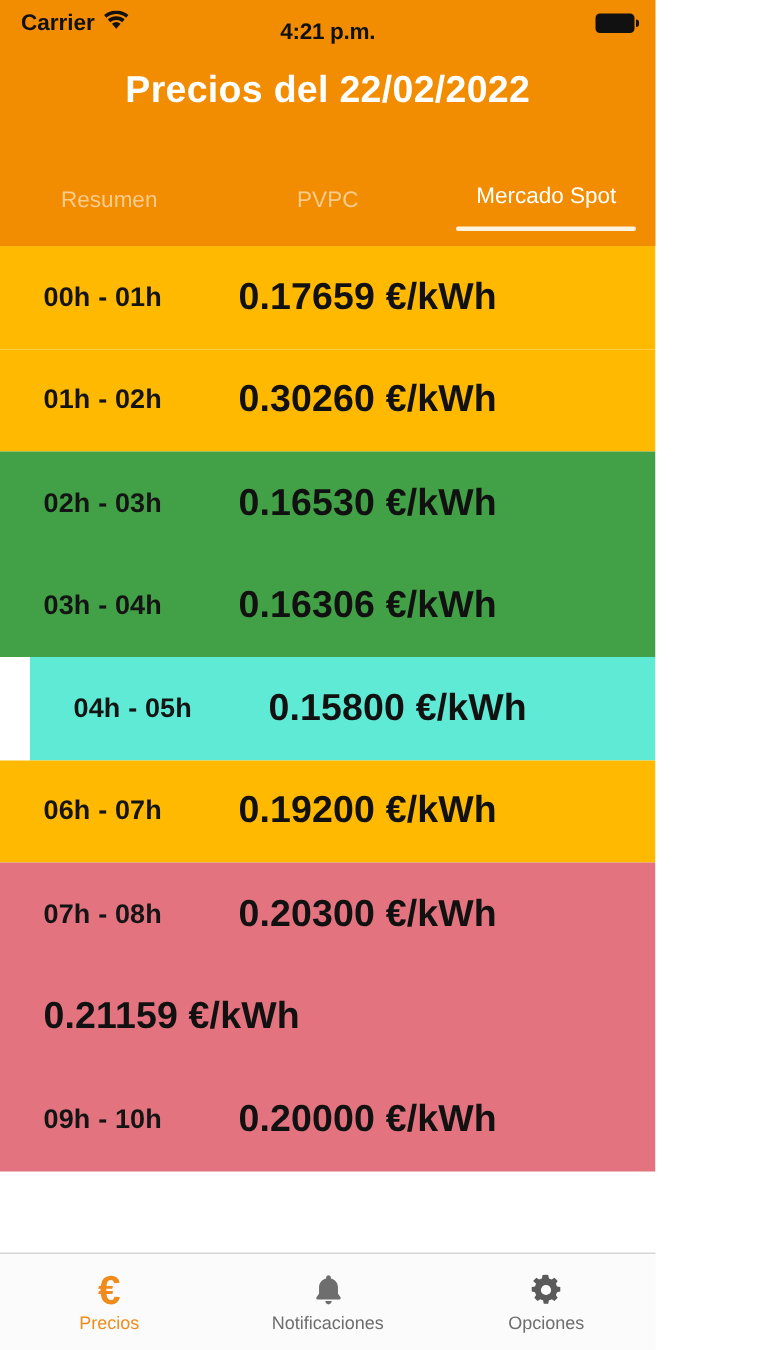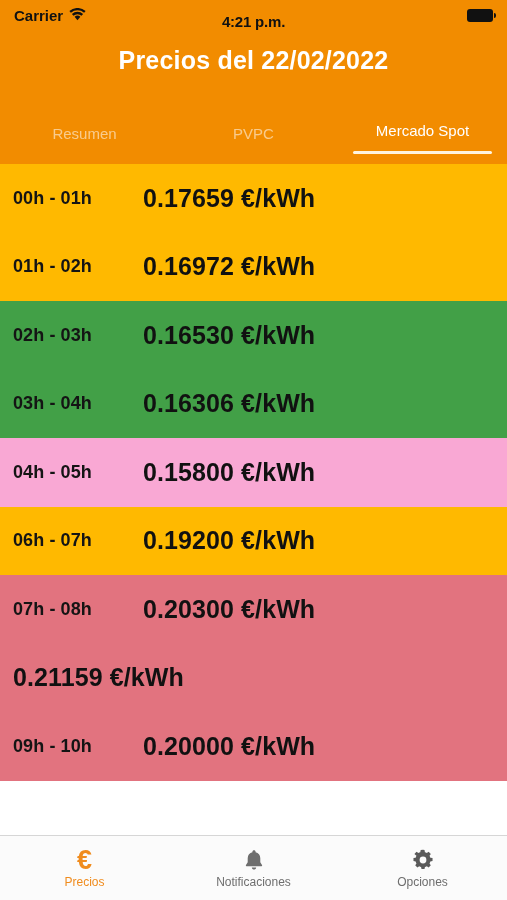--- a/index.html
+++ b/index.html
@@ -4,21 +4,21 @@
 <style>
   * { margin:0; padding:0; box-sizing:border-box; }
   html, body {
     width:507px; height:900px;
     font-family:"Liberation Sans", sans-serif;
     overflow:hidden;
     background:#ffffff;
   }
   #app {
     position:relative;
-    width:507px; height:900px;
+    width:437px; height:900px;
     display:flex; flex-direction:column;
   }
 
   
   .statusbar {
     height:30px; flex:0 0 30px;
     background:#F28C00;
     display:flex; align-items:center;
     padding:0 14px;
     color:#111;
@@ -91,21 +91,21 @@
   
   .pricelist {
     flex:1 1 auto;
     overflow:hidden;
     background:#ffffff;
   }
   .price-row {
     height:68.5px;
     display:flex;
     align-items:center;
-    padding-left:13px;
+    padding-left:29px;
     gap:0;
   }
   .row-hours {
     font-size:18px;
     font-weight:bold;
     color:#141414;
     width:130px;
     flex:0 0 130px;
     letter-spacing:0.1px;
   }
@@ -194,31 +194,31 @@
     </div>
   </div>
 
   <div class="pricelist" id="pricelist">
       <div class="price-row" style="background: rgb(255, 185, 0);">
         <span class="row-hours">00h - 01h</span>
         <span class="row-price">0.17659 €/kWh</span>
       </div>
       <div class="price-row" style="background: rgb(255, 185, 0);">
         <span class="row-hours">01h - 02h</span>
-        <span class="row-price">0.16972 €/kWh</span>
+        <span class="row-price">0.30260 €/kWh</span>
       </div>
       <div class="price-row" style="background: rgb(66, 160, 71);">
         <span class="row-hours">02h - 03h</span>
         <span class="row-price">0.16530 €/kWh</span>
       </div>
       <div class="price-row" style="background: rgb(66, 160, 71);">
         <span class="row-hours">03h - 04h</span>
         <span class="row-price">0.16306 €/kWh</span>
       </div>
-      <div class="price-row" style="background: #f9a8d4;">
+      <div class="price-row" style="background: #5eead4; margin-left: 20px;">
         <span class="row-hours">04h - 05h</span>
         <span class="row-price">0.15800 €/kWh</span>
       </div>
       <div class="price-row" style="background: rgb(255, 185, 0);">
         <span class="row-hours">06h - 07h</span>
         <span class="row-price">0.19200 €/kWh</span>
       </div>
       <div class="price-row" style="background: rgb(226, 115, 127);">
         <span class="row-hours">07h - 08h</span>
         <span class="row-price">0.20300 €/kWh</span>

